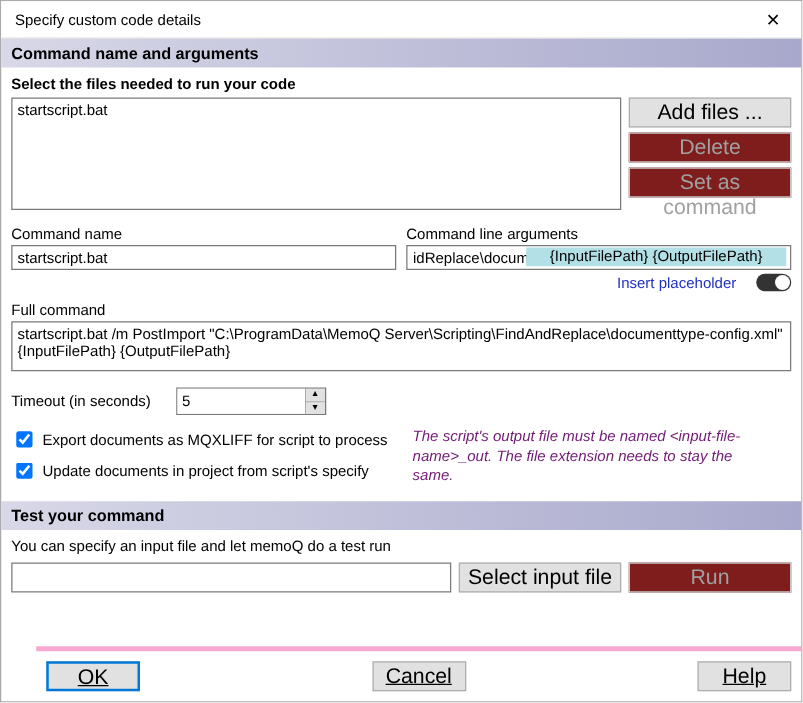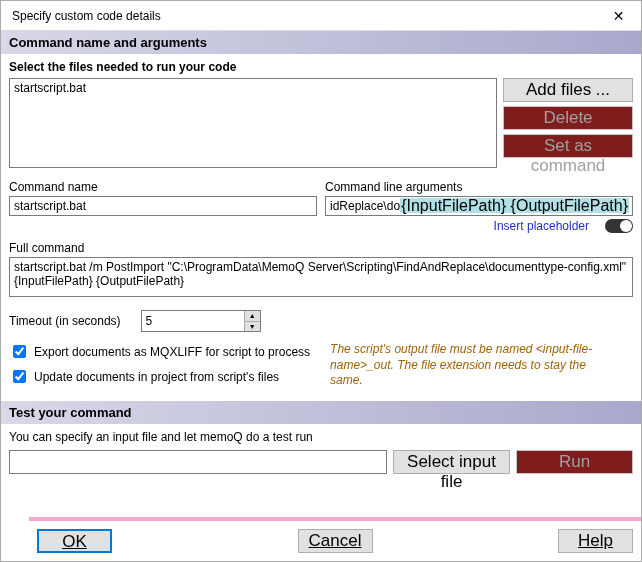--- a/index.html
+++ b/index.html
@@ -79,23 +79,23 @@
   textarea { resize: none; }
   .cmd-row { display: flex; gap: 8px; margin-top: 2px; }
   .cmd-col { flex: 1; display: flex; flex-direction: column; justify-content: center; }
   .args-input-wrap { position: relative; }
   .args-highlight {
     position: absolute;
     right: 4px;
     top: 2px;
     background: #b3e0e6;
     pointer-events: none;
-    font-size: 16px;
+    font-size: 12px;
     line-height: 15px;
-    padding: 0 1px;
+    padding: 0 19px;
   }
   .insert-row {
     display: flex;
     justify-content: flex-end;
     align-items: center;
     gap: 16px;
     margin-top: 3px;
     color: #2030c0;
   }
   .toggle {
@@ -147,24 +147,24 @@
     justify-content: center;
     font-size: 7px;
     background: #e1e1e1;
     cursor: pointer;
   }
   .spinner .btns div:first-child { border-bottom: 1px solid #aaa; }
   .opts-row { display: flex; gap: 20px; align-items: flex-start; }
   .checks { display: flex; flex-direction: column; gap: 6px; }
   .check { display: flex; align-items: center; gap: 5px; }
   .check input { width: 13px; height: 13px; }
-  .hint { font-style: italic; color: #a16207; max-width: 280px; line-height: 1.3; }
+  .hint { font-style: italic; color: #701a75; max-width: 280px; line-height: 1.3; }
   .test-row { display: flex; gap: 6px; margin-top: 6px; }
   .test-row input { flex: 1; }
-  .test-row button { width: 117px; }
+  .test-row button { width: 130px; }
   .footer {
     margin-top: auto;
     padding: 8px;
     display: flex;
     gap: 8px;
     justify-content: space-between;
     border-top: 4px solid #f9a8d4;
     margin-left: 28px;
   }
   .footer button { width: 75px; }
@@ -228,21 +228,21 @@
     </div>
 
     <div class="opts-row">
       <div class="checks">
         <label class="check">
           <input type="checkbox" checked="" style="">
           <span>Export documents as MQXLIFF for script to process</span>
         </label>
         <label class="check">
           <input type="checkbox" checked="" style="">
-          <span>Update documents in project from script's files</span>
+          <span>Update documents in project from script's specify</span>
         </label>
       </div>
       <div class="hint">The script's output file must be named &lt;input-file-name&gt;_out. The file extension needs to stay the same.</div>
     </div>
   </div>
 
   <div class="section-header" style="margin-top:10px;">Test your command</div>
 
   <div class="content">
     <span class="label">You can specify an input file and let memoQ do a test run</span>

